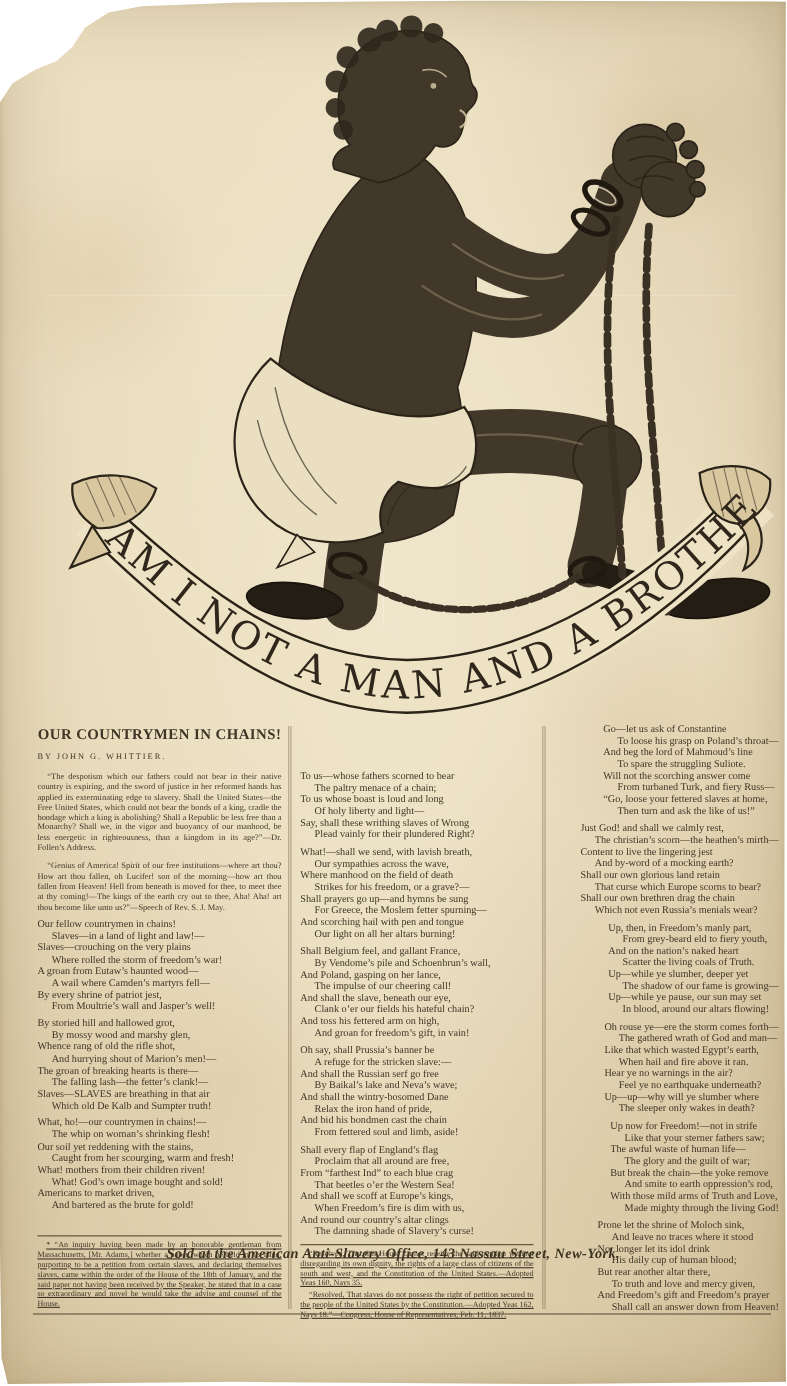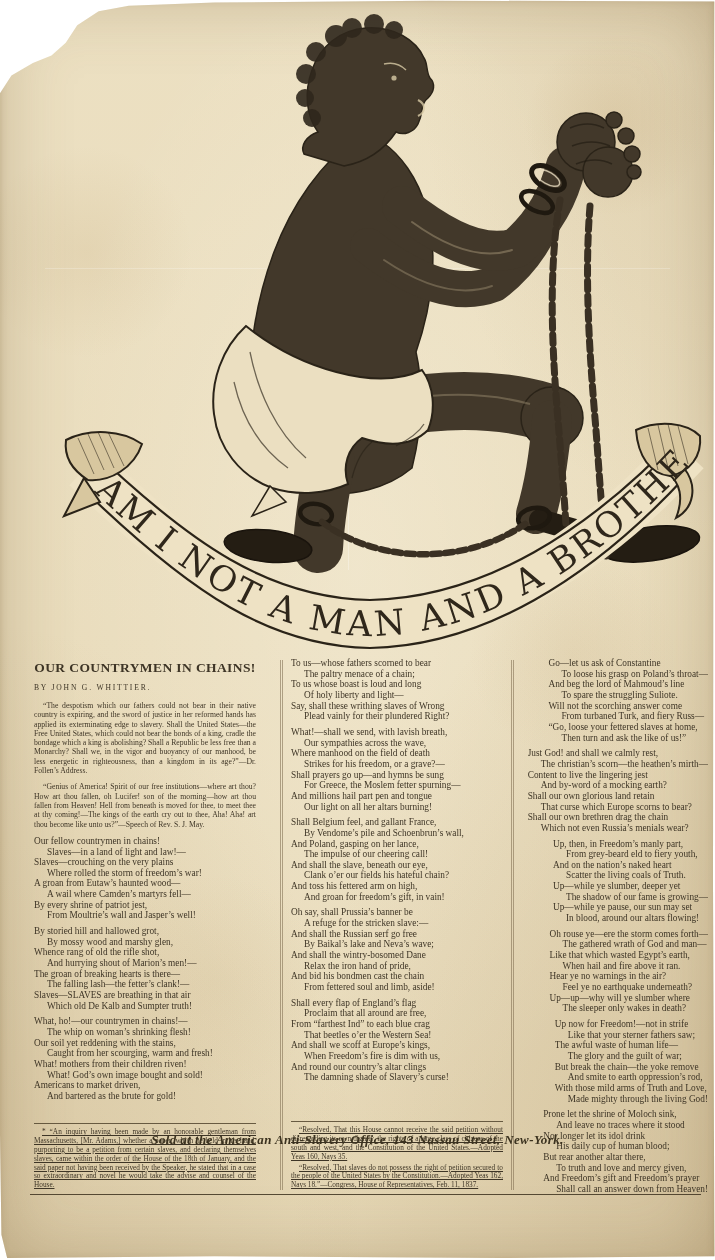--- a/index.html
+++ b/index.html
@@ -22,22 +22,22 @@
        99.92% 99.7%, 70% 99.85%, 30% 99.7%, 1% 99.85%, 0.2% 98%, 0% 90%);}
   .crease-v{position:absolute;left:348px;top:70px;width:1px;height:500px;
     background:rgba(255,255,255,0.30);}
   .crease-h{position:absolute;left:45px;top:268px;right:45px;height:1px;
     background:rgba(255,255,255,0.22);}
   .engraving{position:absolute;left:0;top:0;width:715px;height:655px;}
 
   .text-wrap{position:absolute;left:34px;top:658px;width:674px;height:534px;
     display:flex;color:#3e3526;}
   .col{display:flex;flex-direction:column;min-width:0;}
-  .col[data-col="0"]{width:222px;padding-right:23px;}
-  .col[data-col="1"]{width:212px;padding:0 7px;}
+  .col[data-col="0"]{width:222px;padding-right:5px;}
+  .col[data-col="1"]{width:212px;padding:0 7px;margin-top:43px;}
   .col[data-col="2"]{width:215px;padding-left:7px;flex:1;align-items:flex-end;}
   .divider{width:0;border-left:3px double rgba(122,104,74,0.55);margin:2px 1px;}
 
   .col-title{font-size:13.5px;font-weight:bold;text-align:center;letter-spacing:0.4px;
     margin:2px 0 7px;white-space:nowrap;}
   .byline{font-size:7.6px;text-align:left;letter-spacing:1.8px;margin:0 0 9px;}
   .epigraph{font-size:7.7px;line-height:9.3px;text-align:justify;text-indent:9px;
     margin:0 0 7px;}
   .stanza{margin:0 0 5px;}
   .line{font-size:9.3px;line-height:10.65px;white-space:nowrap;overflow:hidden;}
@@ -234,21 +234,21 @@
           <div class="line">Say, shall these writhing slaves of Wrong</div>
           <div class="line indent">Plead vainly for their plundered Right?</div>
         </div>
         <div class="stanza">
           <div class="line">What!—shall we send, with lavish breath,</div>
           <div class="line indent">Our sympathies across the wave,</div>
           <div class="line">Where manhood on the field of death</div>
           <div class="line indent">Strikes for his freedom, or a grave?—</div>
           <div class="line">Shall prayers go up—and hymns be sung</div>
           <div class="line indent">For Greece, the Moslem fetter spurning—</div>
-          <div class="line">And millions hail part pen and tongue</div>
+          <div class="line">And scorching hail with pen and tongue</div>
           <div class="line indent">Our light on all her altars burning!</div>
         </div>
         <div class="stanza">
           <div class="line">Shall Belgium feel, and gallant France,</div>
           <div class="line indent">By Vendome’s pile and Schoenbrun’s wall,</div>
           <div class="line">And Poland, gasping on her lance,</div>
           <div class="line indent">The impulse of our cheering call!</div>
           <div class="line">And shall the slave, beneath our eye,</div>
           <div class="line indent">Clank o’er our fields his hateful chain?</div>
           <div class="line">And toss his fettered arm on high,</div>

